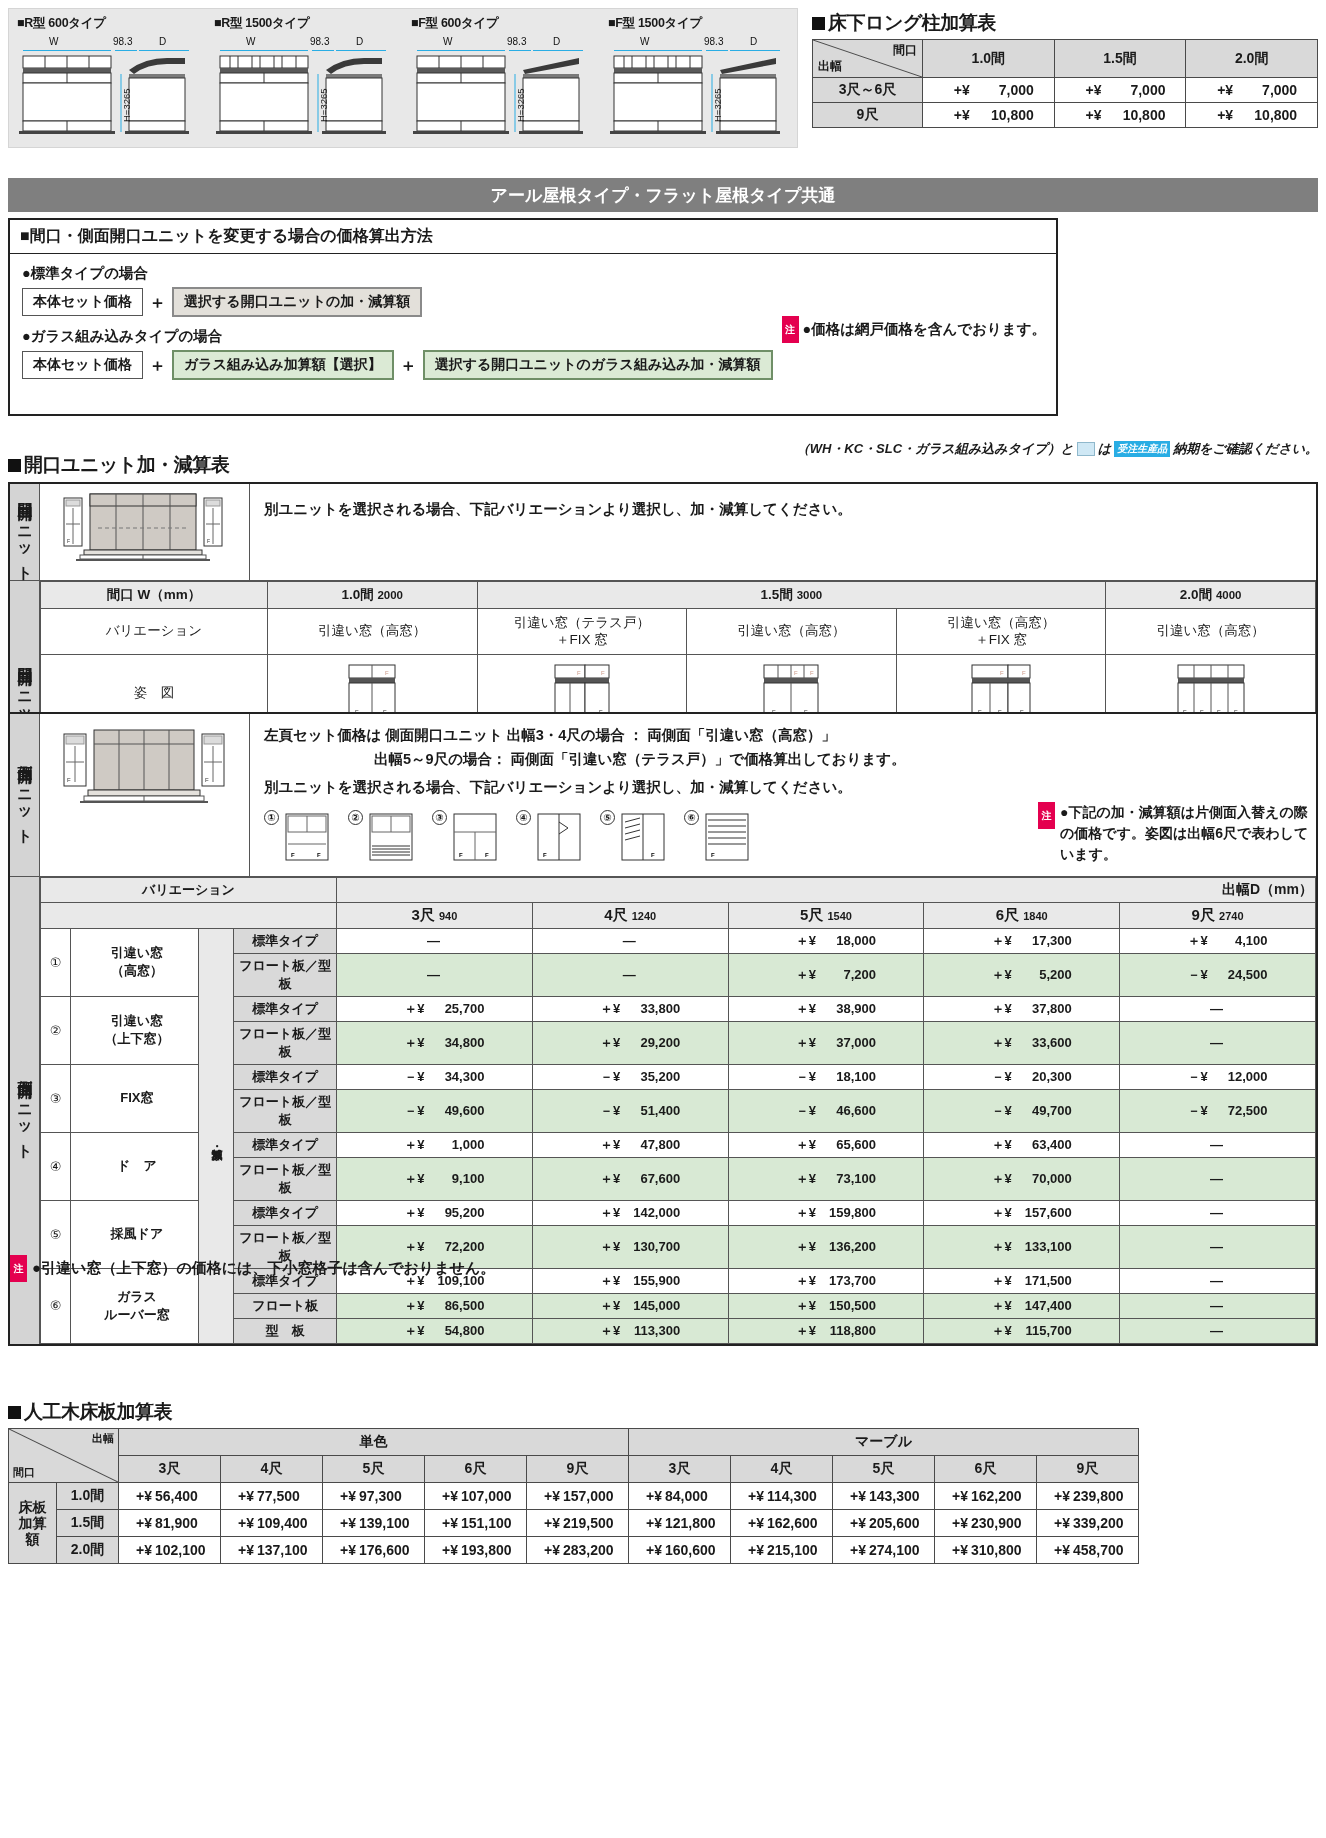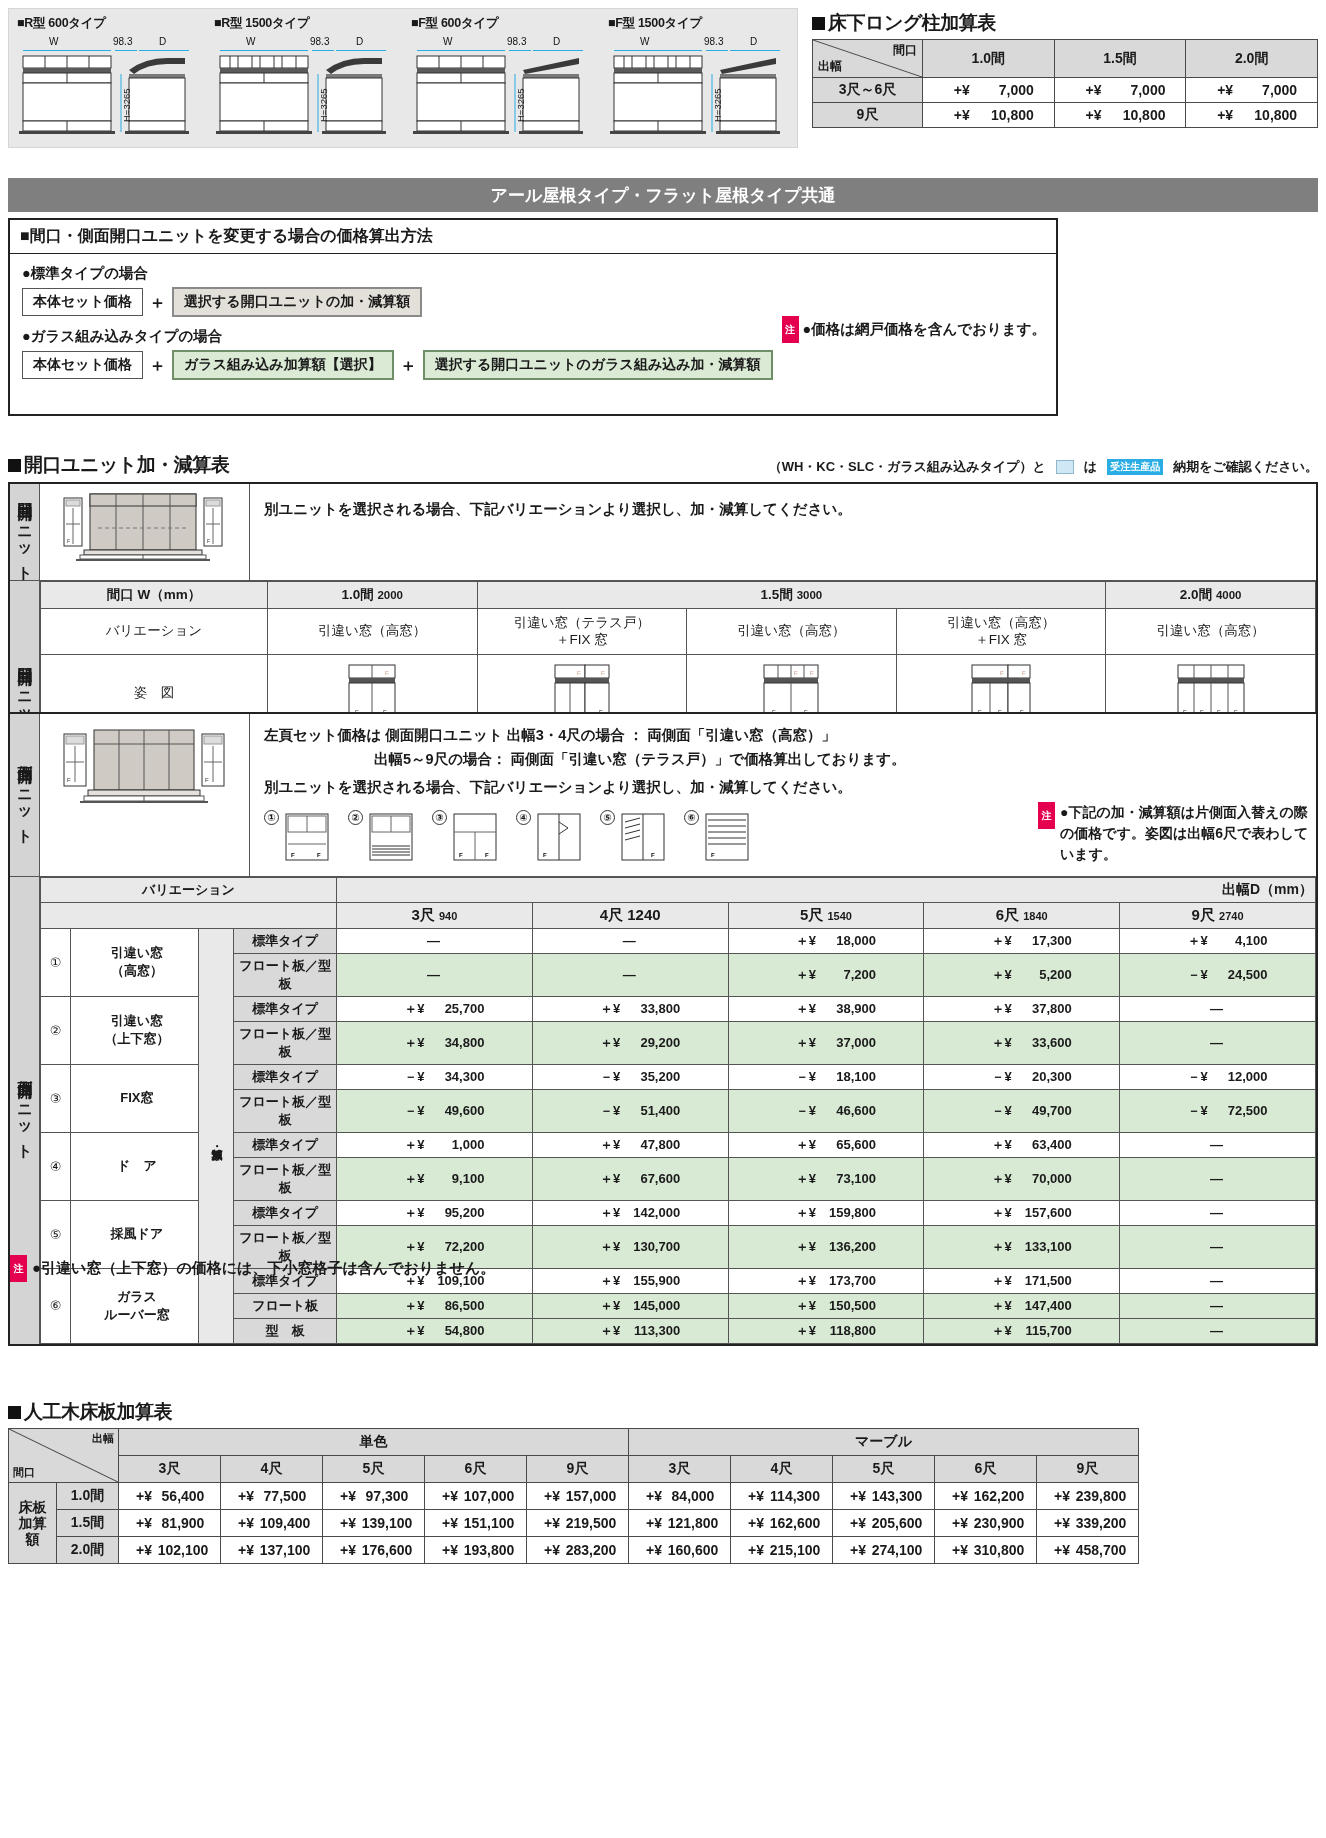--- a/index.html
+++ b/index.html
@@ -63,21 +63,21 @@
   .chip.gray { background:#e3e0da; border:2px solid #8a8a8a;}
   .chip.green { background:#dbead5; border:2px solid #6f8f67;}
   .plus { font-size:17px; font-weight:bold; }
   .note-right { position:absolute; right:10px; top:62px; display:flex; align-items:center; gap:4px;}
   .note-badge { background:#e4004f; color:#fff; font-size:10px; font-weight:bold; width:17px; height:27px; display:flex; align-items:center; justify-content:center; line-height:1;}
   .note-text { font-size:14.5px; font-weight:bold;}
 
   
   .sec2-title { position:absolute; left:8px; top:452px; font-size:19px; font-weight:bold; letter-spacing:-0.5px;}
   .sec2-title .sq{ display:inline-block; width:13px; height:13px; background:#111; margin-right:3px; vertical-align:-1px;}
-  .sec2-note { position:absolute; right:8px; top:458px; font-size:13px; font-weight:bold; display:flex; align-items:center; gap:10px; white-space:nowrap;}
+  .sec2-note { position:absolute; right:8px; top:440px; font-size:13px; font-weight:bold; display:flex; align-items:center; gap:3px; white-space:nowrap;font-style:italic;}
   .swatch-blue { display:inline-block; width:18px; height:14px; background:#cfe8f5; border:1px solid #8fb8cc;}
   .tag-order { background:#29ade4; color:#fff; font-size:10px; padding:1px 3px; font-weight:bold;}
 
   
   .bigtable1 { position:absolute; left:8px; top:482px; width:1310px; border:2px solid #222; background:#fff;}
   .bt-row { display:flex; }
   .side-tab { width:30px; background:#d4d4d4; border-right:1px solid #555; display:flex; align-items:center; justify-content:center; }
   .side-tab span { writing-mode:vertical-rl; font-size:15px; font-weight:bold; letter-spacing:2px;}
   .intro-cell { padding:14px 10px 10px 14px; font-size:14.5px; line-height:1.65; font-weight:bold;}
   .thumb-cell { width:210px; border-right:1px solid #555; display:flex; align-items:center; justify-content:center; padding:6px;}
@@ -114,21 +114,21 @@
 
   
   .sec3-title { position:absolute; left:8px; top:1399px; font-size:19px; font-weight:bold; letter-spacing:-0.5px;}
   .sec3-title .sq{ display:inline-block; width:13px; height:13px; background:#111; margin-right:3px; vertical-align:-1px;}
   .bottomtable { position:absolute; left:8px; top:1428px; width:1130px; }
   table.t3 { border-collapse:collapse; width:100%; table-layout:fixed;}
   table.t3 td { border:1px solid #4a4a4a; font-size:14px; text-align:center; padding:4px 3px; font-weight:bold; background:#fff;}
   table.t3 td.h { background:#d9d9d9; }
   .p3 { text-align:left; padding-left:8px !important; white-space:nowrap; font-size:14px;}
   .p3 .yen{display:inline-block;width:22px;}
-  .p3 .num{display:inline-block;min-width:56px;text-align:center;}
+  .p3 .num{display:inline-block;min-width:56px;text-align:left;}
   .corner3 { position:relative; background:#d9d9d9 !important; padding:0 !important;}
   .corner3 .c-top { position:absolute; right:4px; top:2px; font-size:11px;}
   .corner3 .c-bot { position:absolute; left:4px; bottom:2px; font-size:11px;}
   .vlbl3 { background:#d9d9d9 !important; font-size:12px; }
   .vlbl3 span { writing-mode:horizontal-tb; display:block; line-height:1.15;}
 
   
   svg { display:block; }
   .numcirc { display:inline-block; width:15px; height:15px; border:1px solid #333; border-radius:50%; font-size:10px; line-height:13px; text-align:center; font-weight:bold;}
 </style>
@@ -657,21 +657,21 @@
               <col style="width:168px">
           </colgroup>
           <tbody>
               <tr>
             <td colspan="4" class="lbl-cell" style="background:#e9e9e9 !important;font-weight:bold;">バリエーション</td>
             <td colspan="5" class="lbl-cell" style="background:#e9e9e9 !important;font-weight:bold;font-size:14px;text-align:right;">出幅D（mm）</td>
           </tr>
           <tr>
             <td colspan="4" class="lbl-cell" style="background:#e9e9e9 !important;"></td>
             <td class="lbl-cell" style="background:#e9e9e9 !important;font-size:15px;margin-left:28px;"><span>3尺</span> <span style="font-size:11px">940</span></td>
-            <td class="lbl-cell" style="background:#e9e9e9 !important;font-size:15px;"><span>4尺</span> <span style="font-size:15px">1240</span></td>
+            <td class="lbl-cell" style="background:#e9e9e9 !important;font-size:15px;"><span>4尺</span> <span style="font-size:11px">1240</span></td>
             <td class="lbl-cell" style="background:#e9e9e9 !important;font-size:15px;"><span>5尺</span> <span style="font-size:11px">1540</span></td>
             <td class="lbl-cell" style="background:#e9e9e9 !important;font-size:15px;"><span>6尺</span> <span style="font-size:11px">1840</span></td>
             <td class="lbl-cell" style="background:#e9e9e9 !important;font-size:15px;"><span>9尺</span> <span style="font-size:11px">2740</span></td>
           </tr>
 
           <tr>
             <td rowspan="2">①</td>
             <td rowspan="2" class="rowlbl" style="white-space:pre-line;">引違い窓
 （高窓）</td>
             <td rowspan="13" class="lbl-cell" style="font-size:11px;"><span style="writing-mode:vertical-rl;display:inline-block;">加・減算額</span></td>

